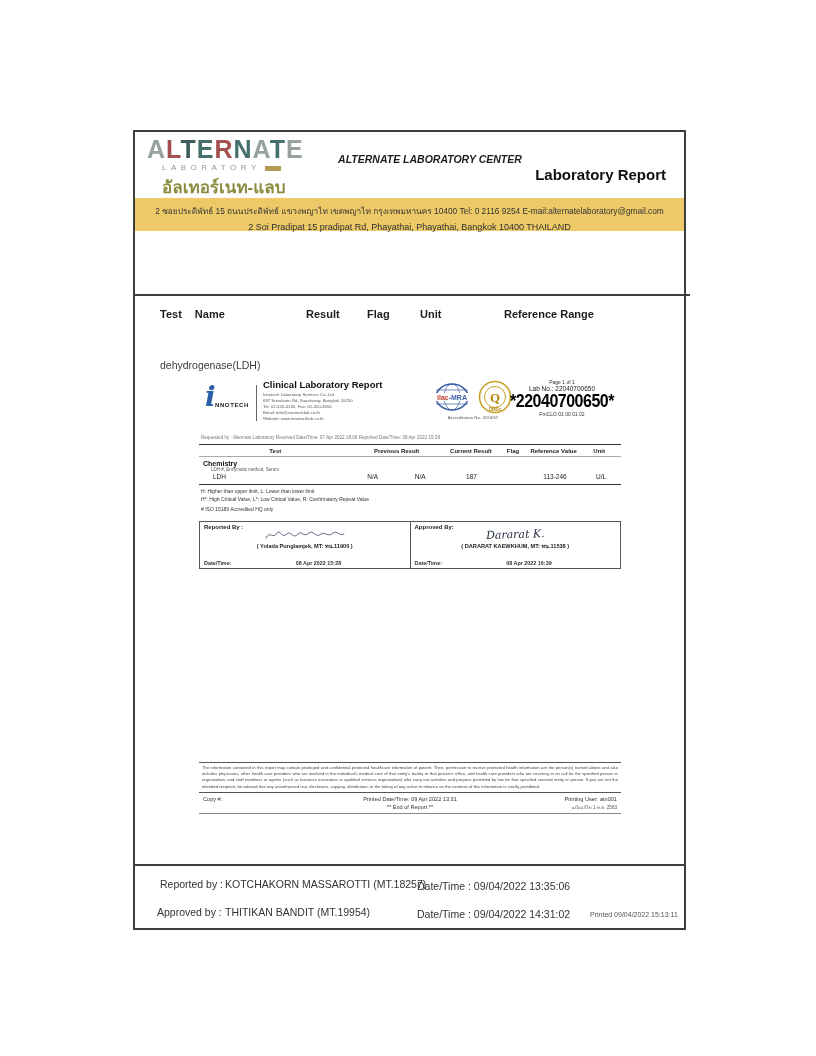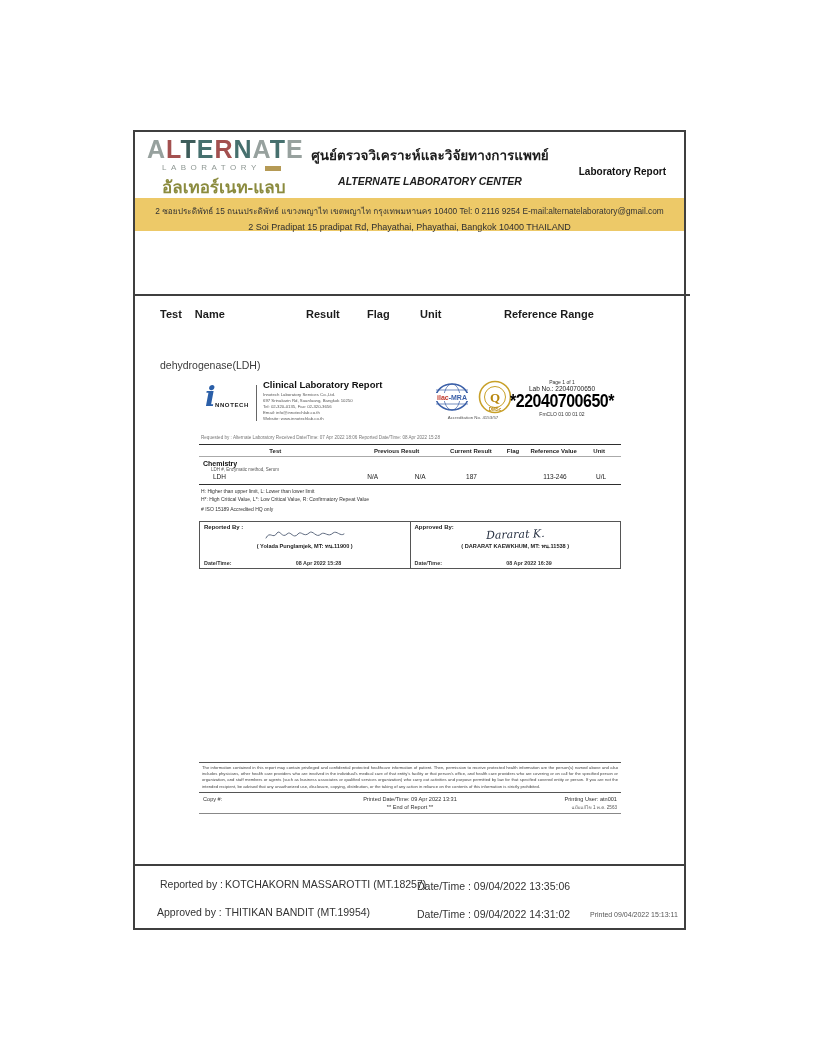--- a/index.html
+++ b/index.html
@@ -16,21 +16,21 @@
   .logo { position:absolute; left:12px; top:4px; width:180px; }
   .logo-word { font-size:25px; font-weight:bold; letter-spacing:1px; line-height:1.05; }
   .lg-gray { color:#97a19e; } .lg-red { color:#a3504f; }
   .lg-teal { color:#46706e; } .lg-dark { color:#3d5c5a; }
   .logo-sub { font-size:8px; letter-spacing:4.5px; color:#8f9894; margin-top:1px; padding-left:15px; }
   .logo-mark { display:inline-block; width:16px; height:5px; background:#b59a55; vertical-align:middle; margin-left:4px; }
   .logo-thai { font-size:17px; font-weight:bold; color:#8b8b3e; margin-top:1px; padding-left:15px; }
   .center-block { position:absolute; left:155px; top:12px; width:280px; text-align:center; }
   .center-th { font-size:13.5px; font-weight:bold; color:#1d1d1d; }
   .center-en { font-size:10.5px; font-weight:bold; font-style:italic; color:#1d1d1d; margin-top:9px; }
-  .report-title { position:absolute; right:18px; top:34px; font-size:10px; font-weight:bold; color:#101010; }
+  .report-title { position:absolute; right:18px; top:34px; font-size:15px; font-weight:bold; color:#101010; }
 
   
   .banner { position:absolute; left:0; top:66px; width:100%; height:33px; background:#edc968; text-align:center; }
   .banner .l1 { font-size:8.3px; color:#333; padding-top:6px; }
   .banner .l2 { font-size:9px;   color:#2e2e2e; margin-top:4px; }
 
   
   .body-sep { position:absolute; left:-2px; top:162px; width:557px; border-top:2px solid #3f3f3f; }
 
   
@@ -117,21 +117,20 @@
 <div class="page">
   <div class="doc">
 
     <div class="hdr">
       <div class="logo">
         <div class="logo-word"><span class="lg-gray">A</span><span class="lg-red">L</span><span class="lg-dark">T</span><span class="lg-teal">E</span><span class="lg-red">R</span><span class="lg-teal">N</span><span class="lg-gray">A</span><span class="lg-teal">T</span><span class="lg-gray">E</span></div>
         <div class="logo-sub"><span>LABORATORY</span><span class="logo-mark"></span></div>
         <div class="logo-thai">อัลเทอร์เนท-แลบ</div>
       </div>
       <div class="center-block">
-        <div class="center-th">ศูนย์ตรวจวิเคราะห์และวิจัยทางการแพทย์</div>
         <div class="center-en">ALTERNATE LABORATORY CENTER</div>
       </div>
       <div class="report-title">Laboratory Report</div>
     </div>
 
     <div class="banner">
       <div class="l1">2 ซอยประดิพัทธ์ 15 ถนนประดิพัทธ์ แขวงพญาไท เขตพญาไท กรุงเทพมหานคร 10400    Tel: 0 2116 9254    E-mail:alternatelaboratory@gmail.com</div>
       <div class="l2">2 Soi Pradipat 15 pradipat Rd, Phayathai, Phayathai, Bangkok 10400 THAILAND</div>
     </div>
 

